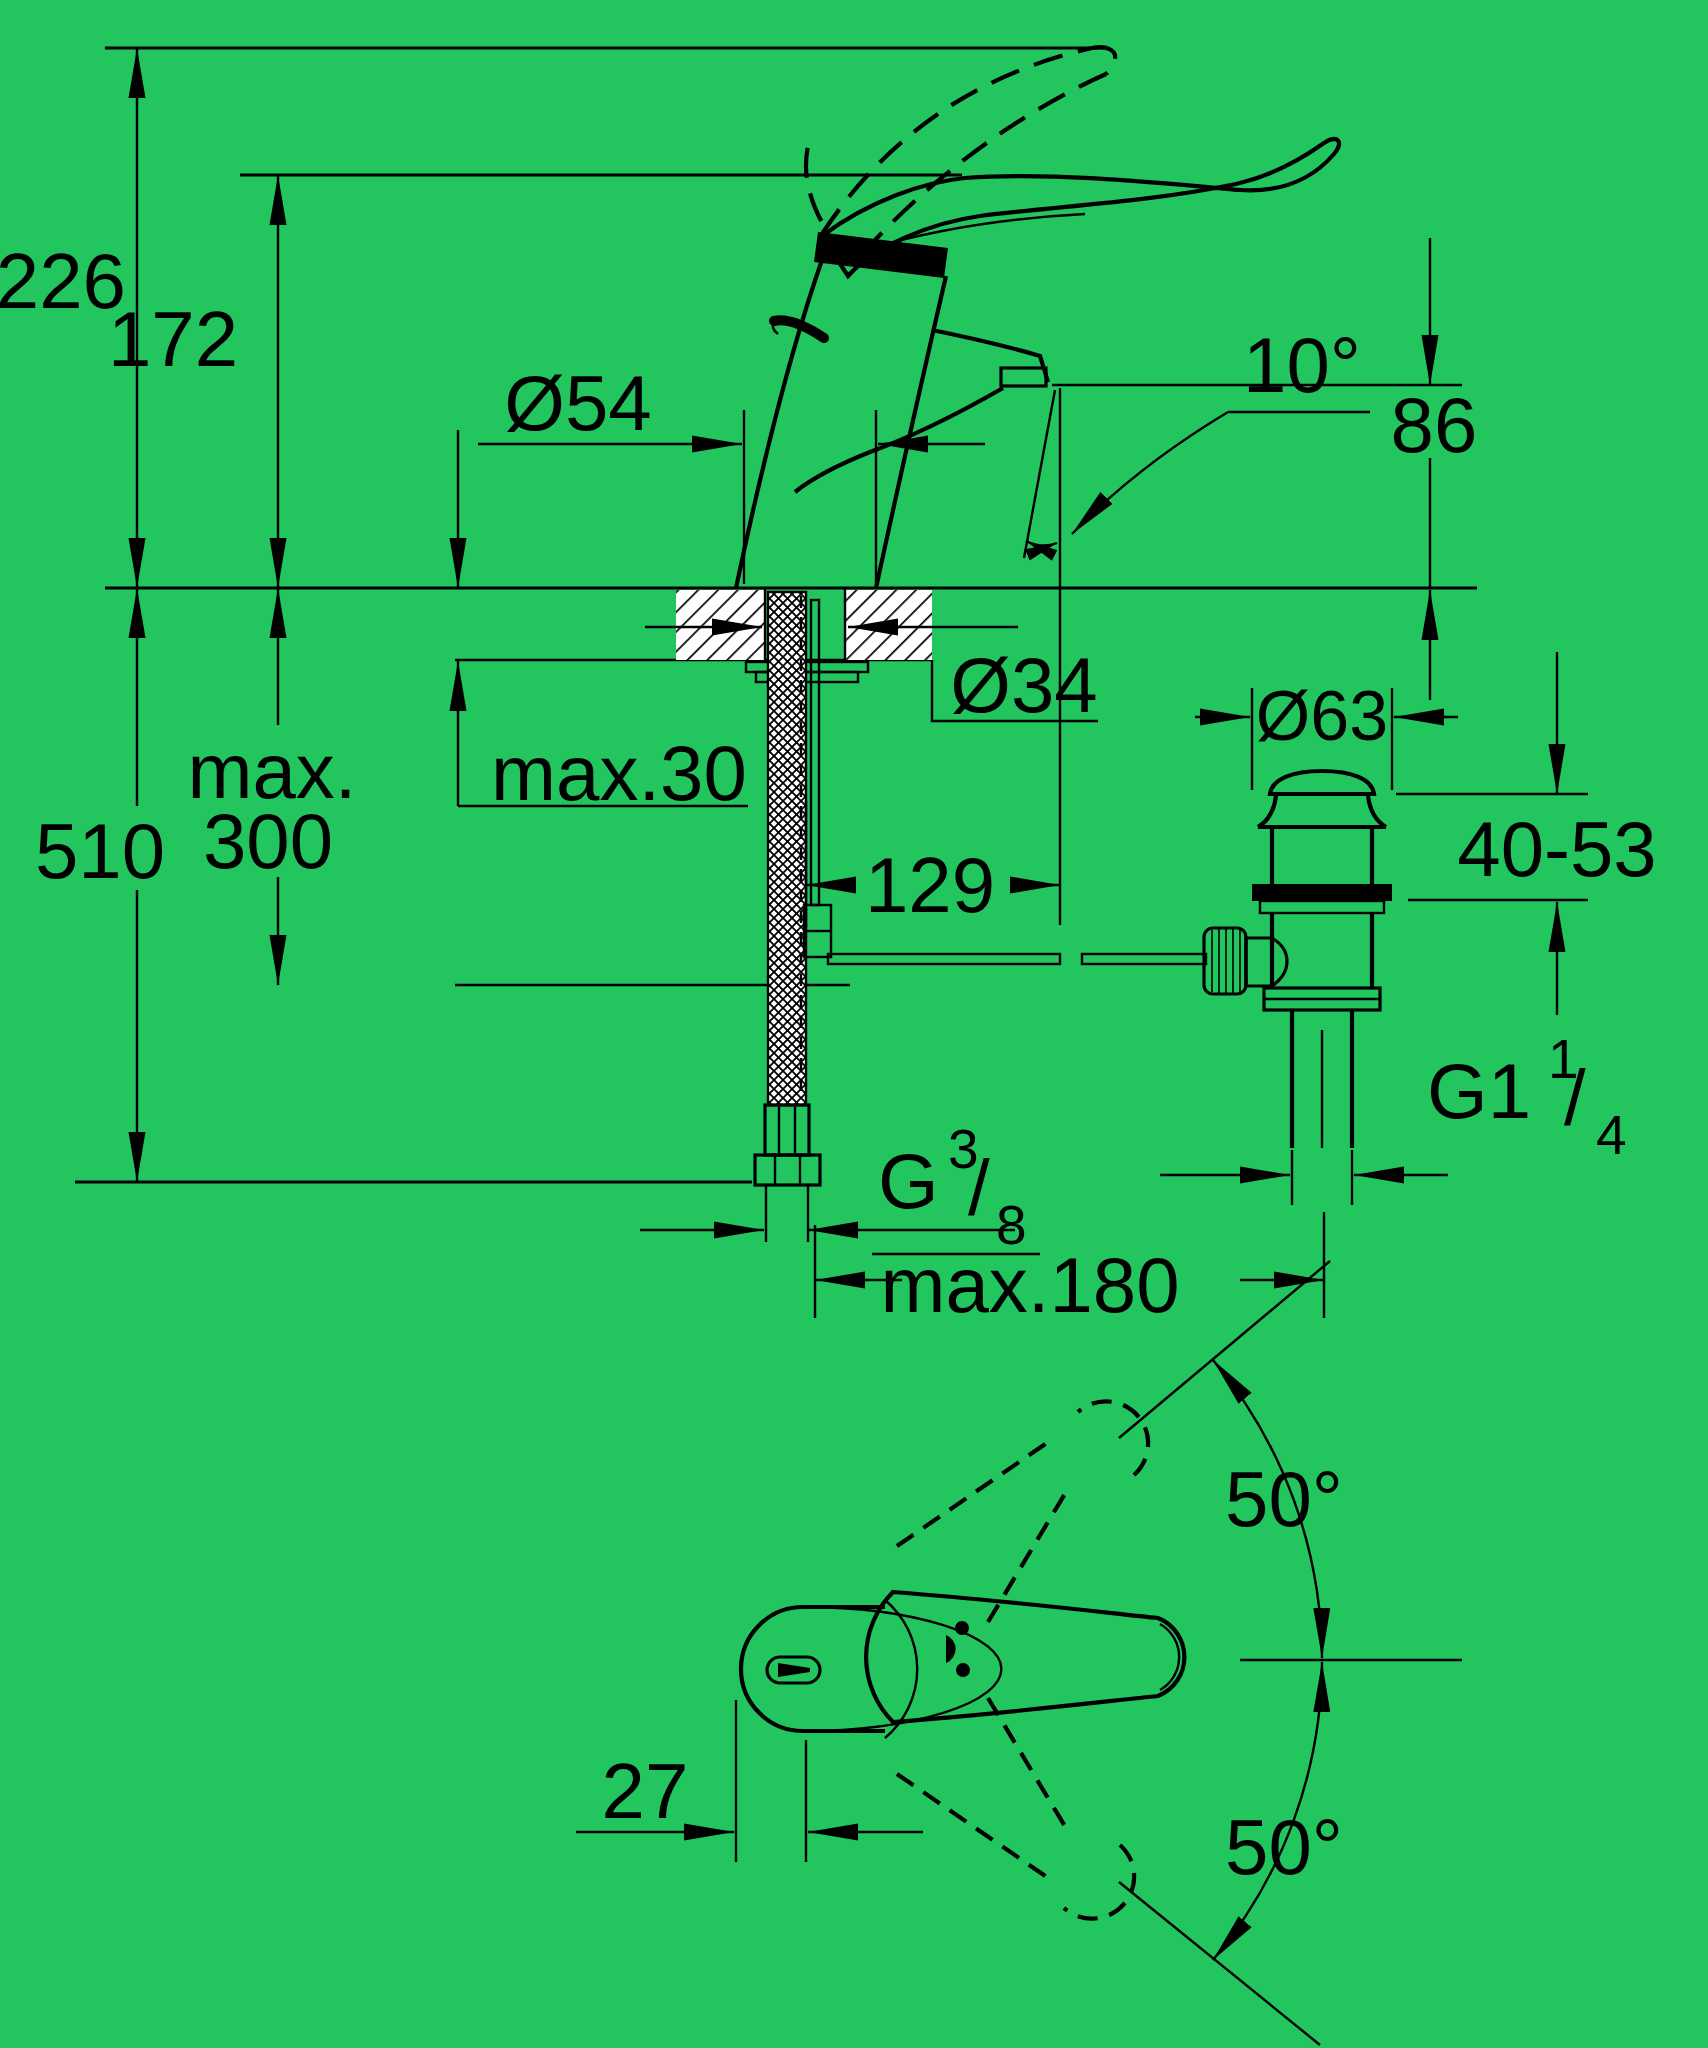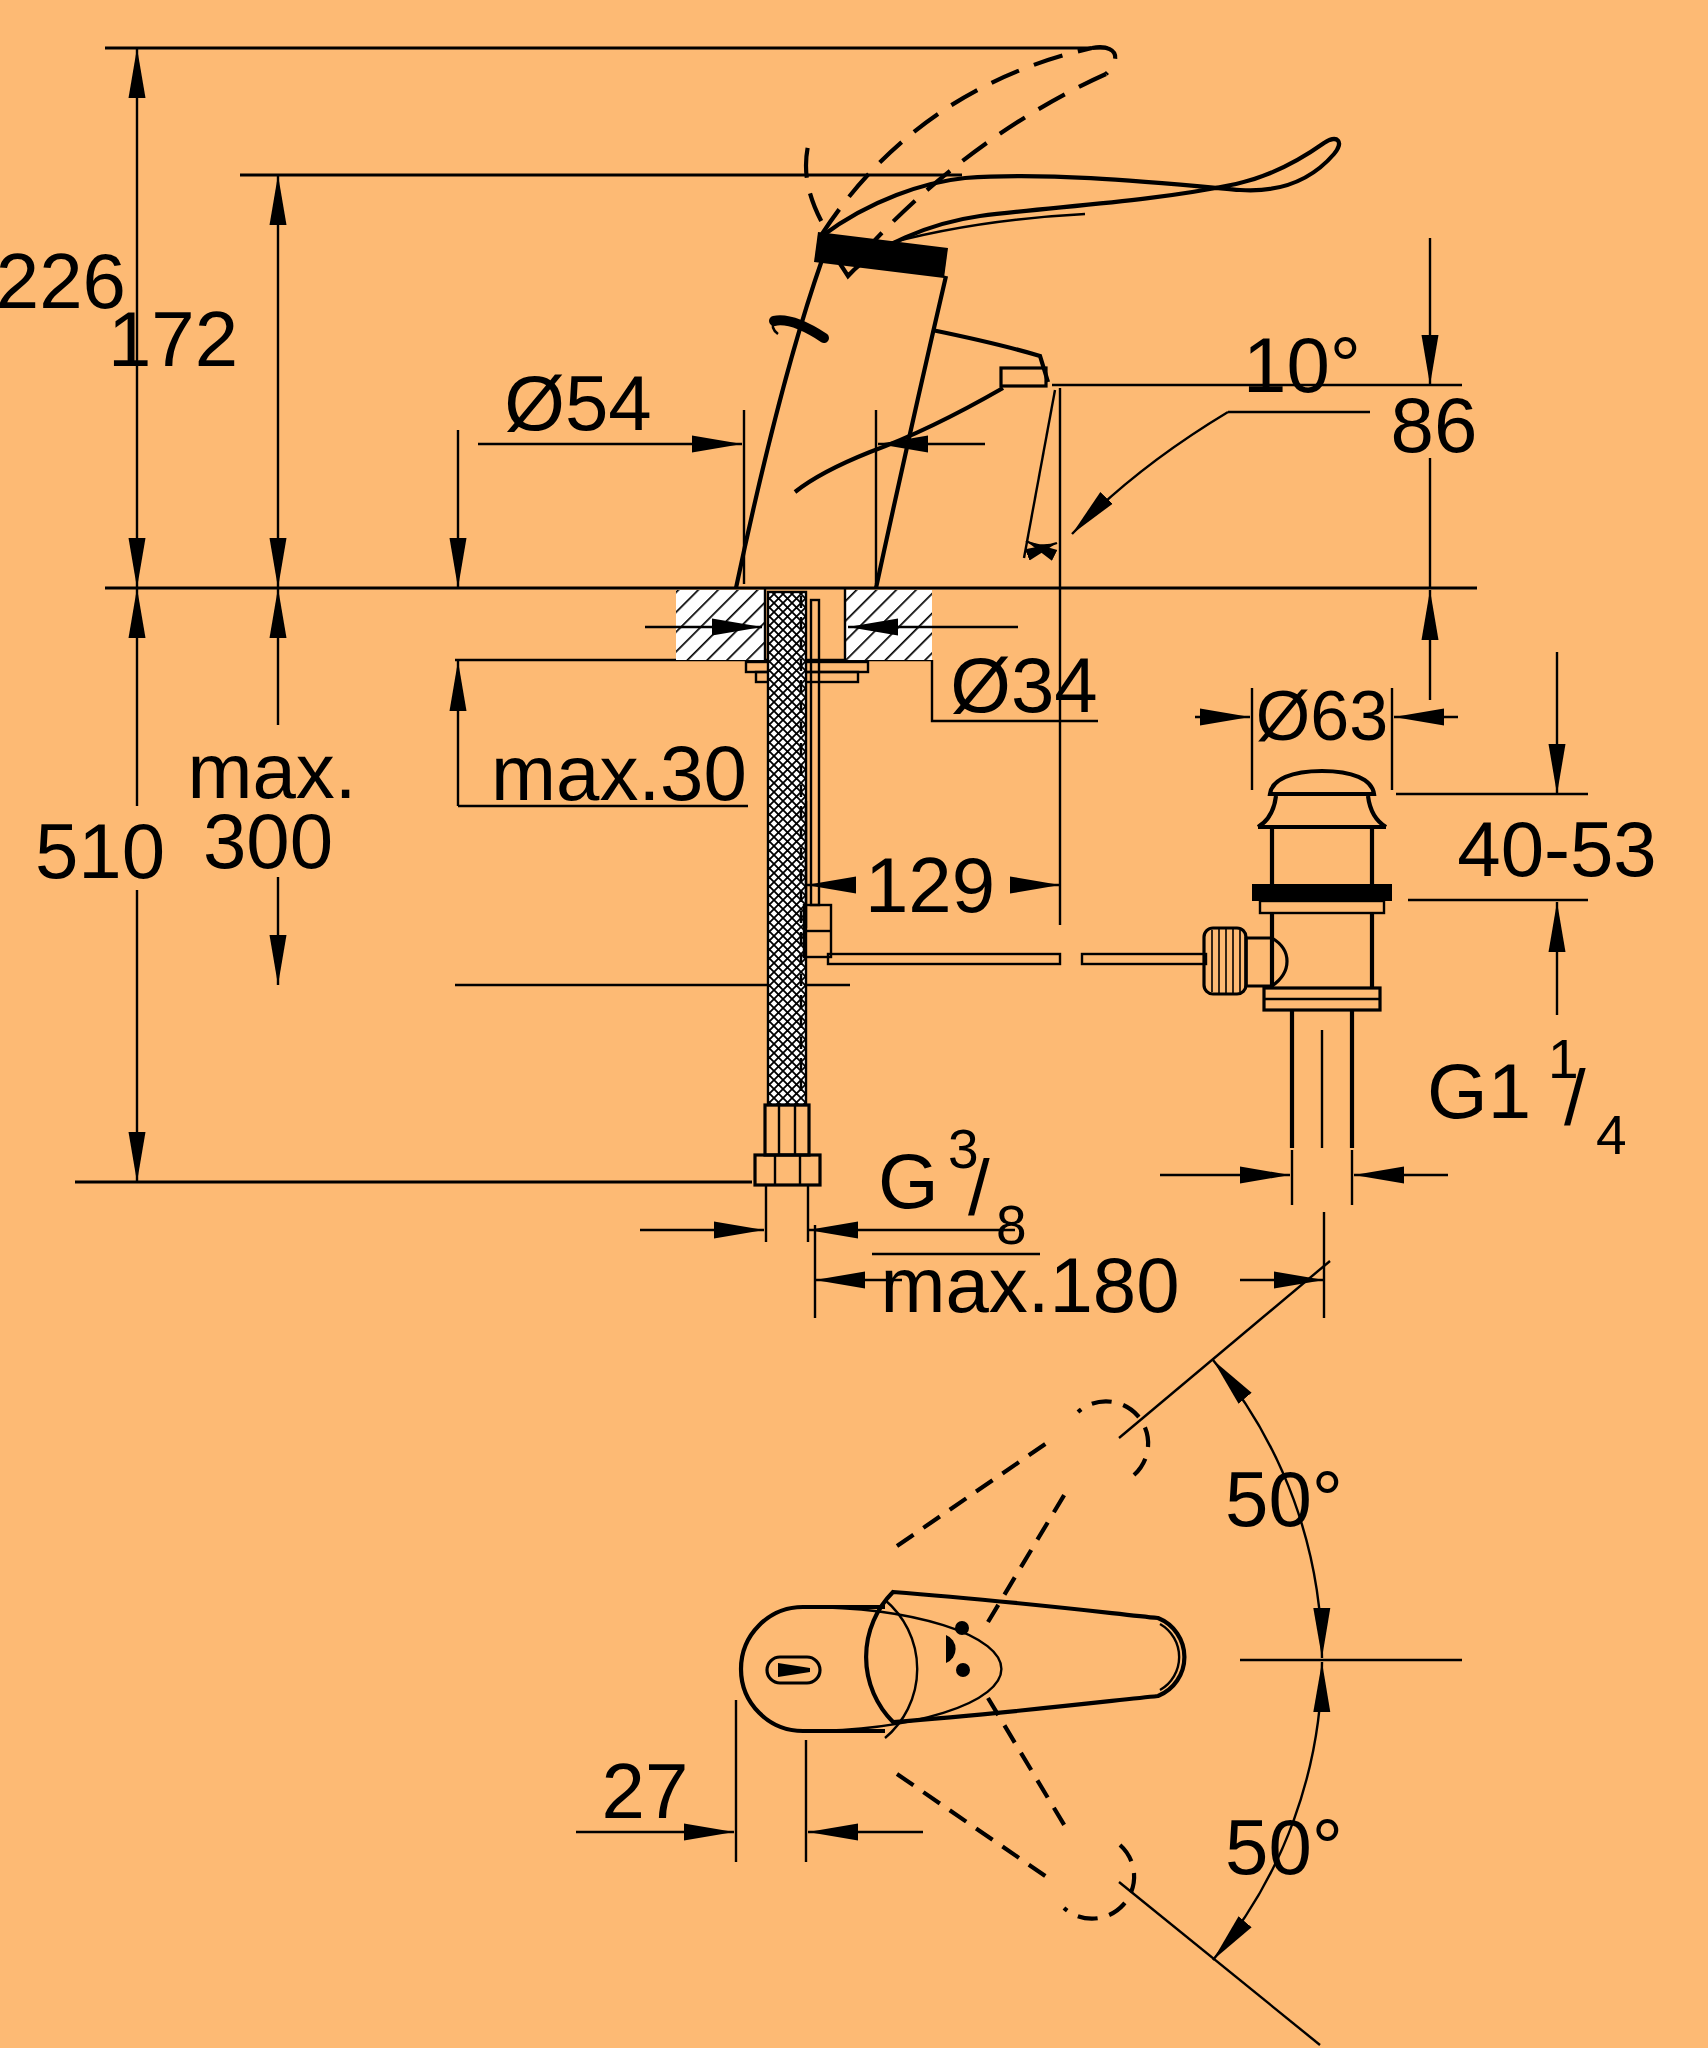--- a/index.html
+++ b/index.html
@@ -1,16 +1,16 @@
 <!DOCTYPE html>
 <html><head>
 <meta charset="utf-8">
 <style>
   html,body{margin:0;padding:0;background:#ffffff;}
-  .stage{width:1708px;height:2048px;position:relative;background:#fdba74;overflow:hidden;}
+  .stage{width:1708px;height:2048px;position:relative;background:#22c55e;overflow:hidden;}
   svg{display:block;}
   text{font-family:"Liberation Sans","DejaVu Sans",sans-serif;fill:#000;}
   .dim-text{font-size:78px;}
   .dim-text-small{font-size:70px;}
   .sup{font-size:55px;}
   .thin{stroke:#000;stroke-width:2.4;fill:none;}
   .mid{stroke:#000;stroke-width:3.2;fill:none;}
   .fat{stroke:#000;stroke-width:4.2;fill:none;}
   .dash{stroke-dasharray:30 16;}
   .dash2{stroke-dasharray:20 12;}

